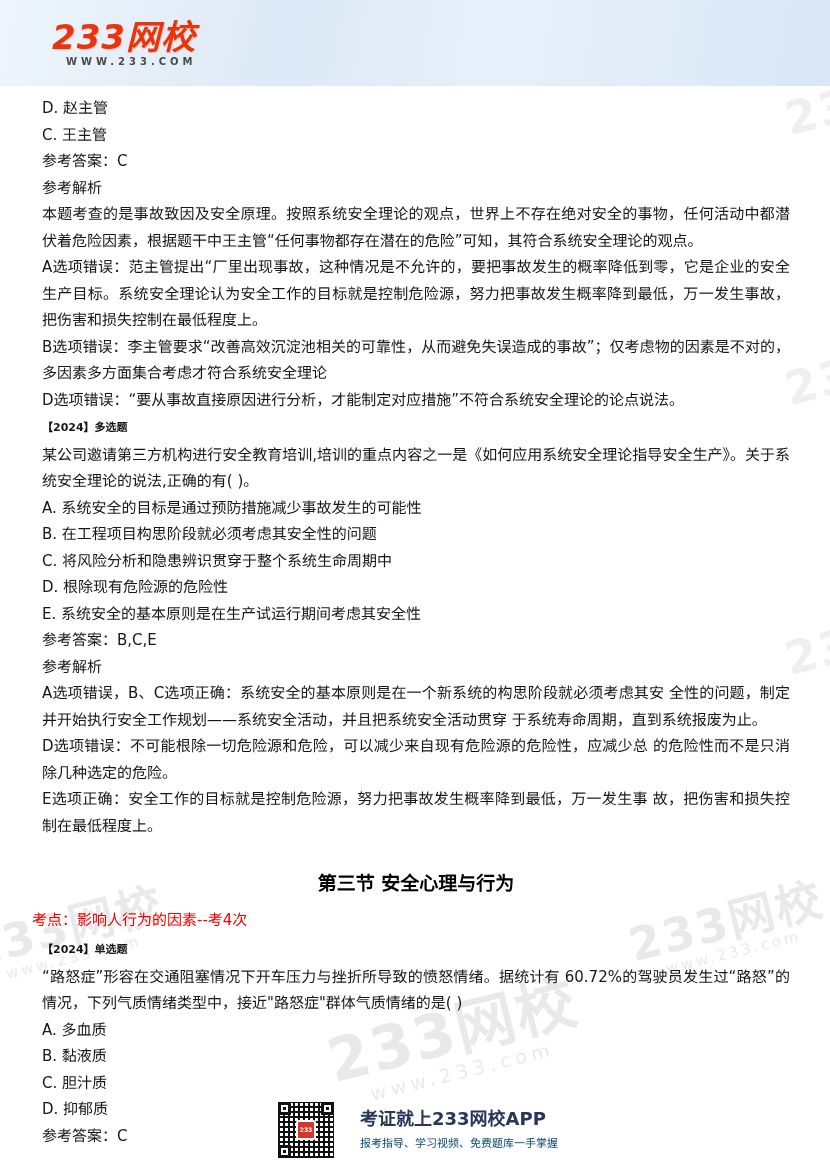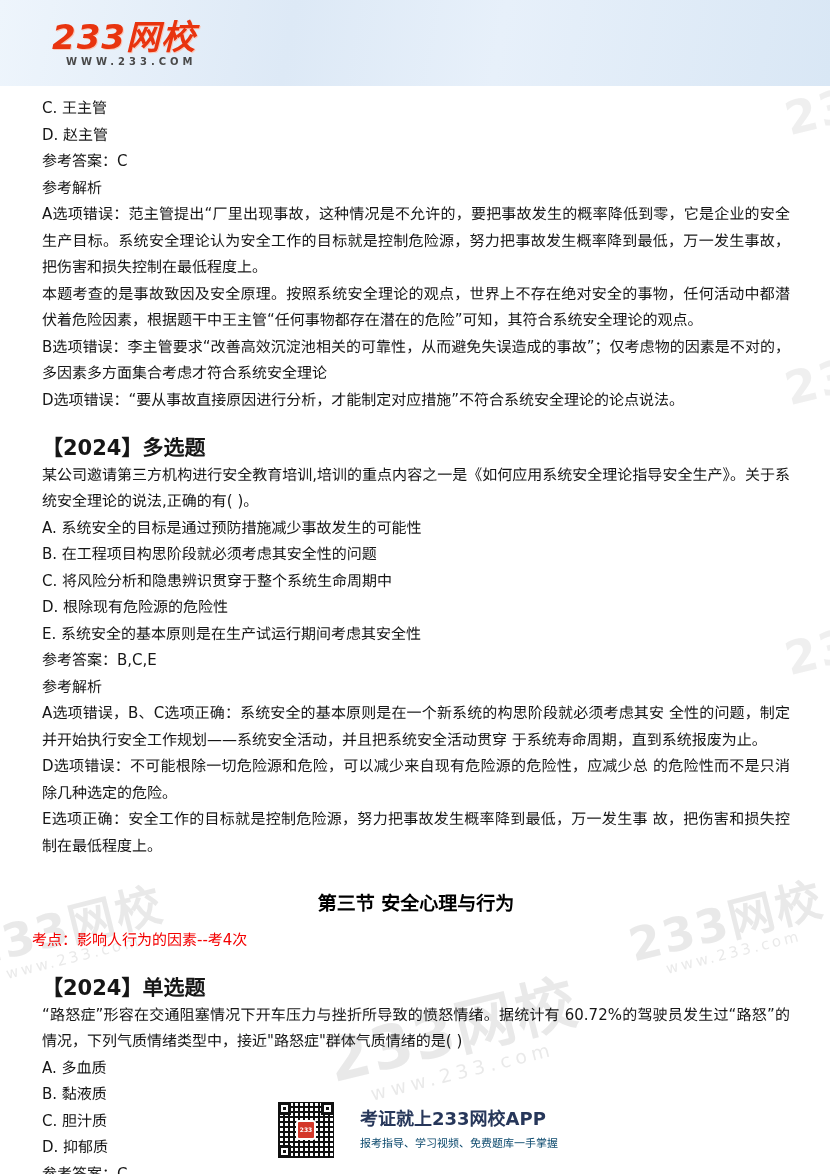--- a/index.html
+++ b/index.html
@@ -25,21 +25,21 @@
   .logo-sub {
     color:#4a4a4a; font-size:10px; letter-spacing:4px; margin:3px 0 0 14px;
     font-weight:bold;
   }
   .tagline {
     flex:1; text-align:right; color:#1f3e74; font-size:13.5px; line-height:21px;
   }
   
   .main { padding:9px 40px 0 42px; font-size:15px; line-height:26.5px; }
   .line, .para { text-align:justify; }
-  .qtag { font-weight:bold; font-size:21px; margin-top:22px; }
+  .qtag { font-weight:bold; font-size:11px; margin-top:2px; }
   .answer { }
   .section-title {
     text-align:center; font-size:19px; font-weight:bold; color:#000;
     margin:31px 0 10px 0;
   }
   .red-line { color:#f30000; font-weight:normal; font-size:15px; margin:2px 0 4px -10px; }
   .stem-q3 { text-align:justify; }
   
   .wm {
     position:absolute; z-index:0; transform:rotate(-14deg);
@@ -105,26 +105,26 @@
 
 <div class="header z">
   <div class="logo">
     <div class="logo-main">233网校</div>
     <div class="logo-sub">WWW.233.COM</div>
   </div>
 </div>
 
 <div class="main z">
 
+  <p class="line">D. 赵主管</p>
   <p class="line">C. 王主管</p>
-  <p class="line">D. 赵主管</p>
   <p class="line answer">参考答案：C</p>
   <p class="line">参考解析</p>
+  <p class="para">本题考查的是事故致因及安全原理。按照系统安全理论的观点，世界上不存在绝对安全的事物，任何活动中都潜伏着危险因素，根据题干中王主管“任何事物都存在潜在的危险”可知，其符合系统安全理论的观点。</p>
   <p class="para">A选项错误：范主管提出“厂里出现事故，这种情况是不允许的，要把事故发生的概率降低到零，它是企业的安全生产目标。系统安全理论认为安全工作的目标就是控制危险源，努力把事故发生概率降到最低，万一发生事故，把伤害和损失控制在最低程度上。</p>
-  <p class="para">本题考查的是事故致因及安全原理。按照系统安全理论的观点，世界上不存在绝对安全的事物，任何活动中都潜伏着危险因素，根据题干中王主管“任何事物都存在潜在的危险”可知，其符合系统安全理论的观点。</p>
   <p class="para">B选项错误：李主管要求“改善高效沉淀池相关的可靠性，从而避免失误造成的事故”；仅考虑物的因素是不对的，多因素多方面集合考虑才符合系统安全理论</p>
   <p class="para">D选项错误：“要从事故直接原因进行分析，才能制定对应措施”不符合系统安全理论的论点说法。</p>
 
   <p class="qtag">【2024】多选题</p>
   <p class="para">某公司邀请第三方机构进行安全教育培训,培训的重点内容之一是《如何应用系统安全理论指导安全生产》。关于系统安全理论的说法,正确的有( )。</p>
   <p class="line">A. 系统安全的目标是通过预防措施减少事故发生的可能性</p>
   <p class="line">B. 在工程项目构思阶段就必须考虑其安全性的问题</p>
   <p class="line">C. 将风险分析和隐患辨识贯穿于整个系统生命周期中</p>
   <p class="line">D. 根除现有危险源的危险性</p>
   <p class="line">E. 系统安全的基本原则是在生产试运行期间考虑其安全性</p>

